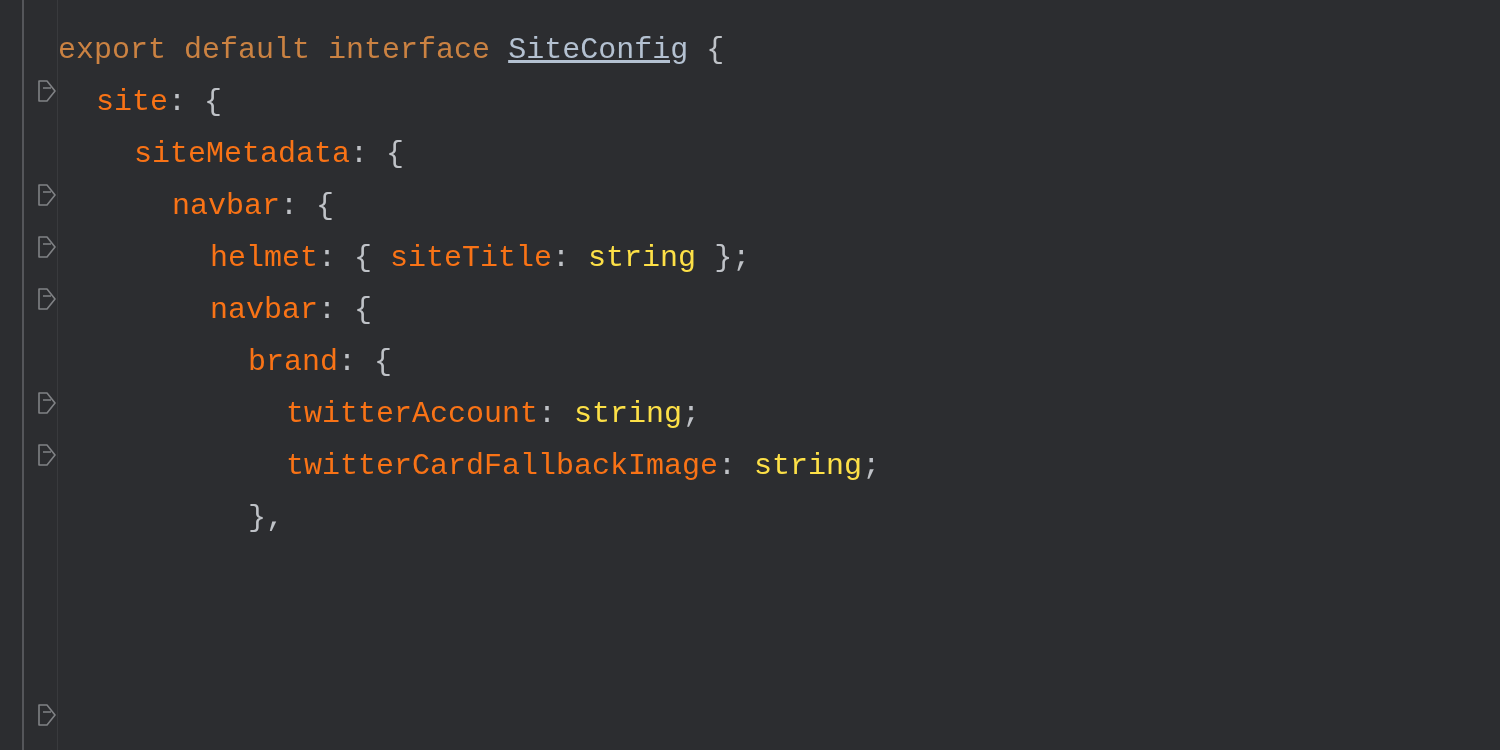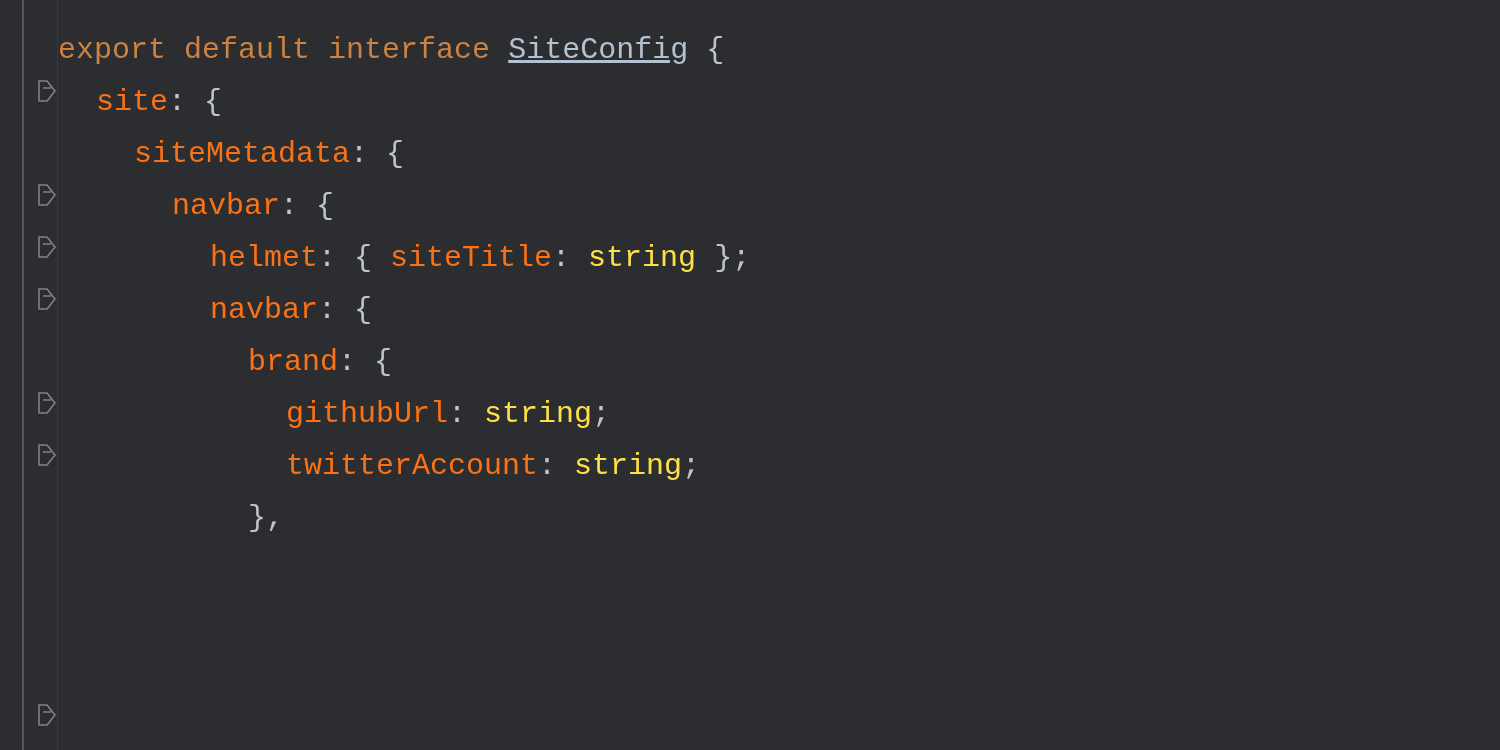--- a/index.html
+++ b/index.html
@@ -140,21 +140,21 @@
   <div class="code-line pad2"><span class="tok-prop">siteMetadata</span><span class="tok-punc">: {</span></div>
 
   <div class="code-line pad3"><span class="tok-prop">navbar</span><span class="tok-punc">: {</span></div>
 
   <div class="code-line pad4"><span class="tok-prop">helmet</span><span class="tok-punc">: {</span><span class="tok-punc"> </span><span class="tok-prop">siteTitle</span><span class="tok-punc">: </span><span class="tok-builtin">string</span><span class="tok-punc"> }</span><span class="tok-punc">;</span></div>
 
   <div class="code-line pad4"><span class="tok-prop">navbar</span><span class="tok-punc">: {</span></div>
 
   <div class="code-line pad5"><span class="tok-prop">brand</span><span class="tok-punc">: {</span></div>
 
-  <div class="code-line pad6"><span class="tok-prop">githubUrl</span><span class="tok-punc">: </span><span class="tok-builtin">string</span><span class="tok-punc">;</span></div>
 
 
   <div class="code-line pad6"><span class="tok-prop">twitterAccount</span><span class="tok-punc">: </span><span class="tok-builtin">string</span><span class="tok-punc">;</span></div>
 
+  <div class="code-line pad6"><span class="tok-prop">twitterCardFallbackImage</span><span class="tok-punc">: </span><span class="tok-builtin">string</span><span class="tok-punc">;</span></div>
 
   <div class="code-line pad5"><span class="tok-punc">},</span></div>
 
 </div>
 
 </body></html>

